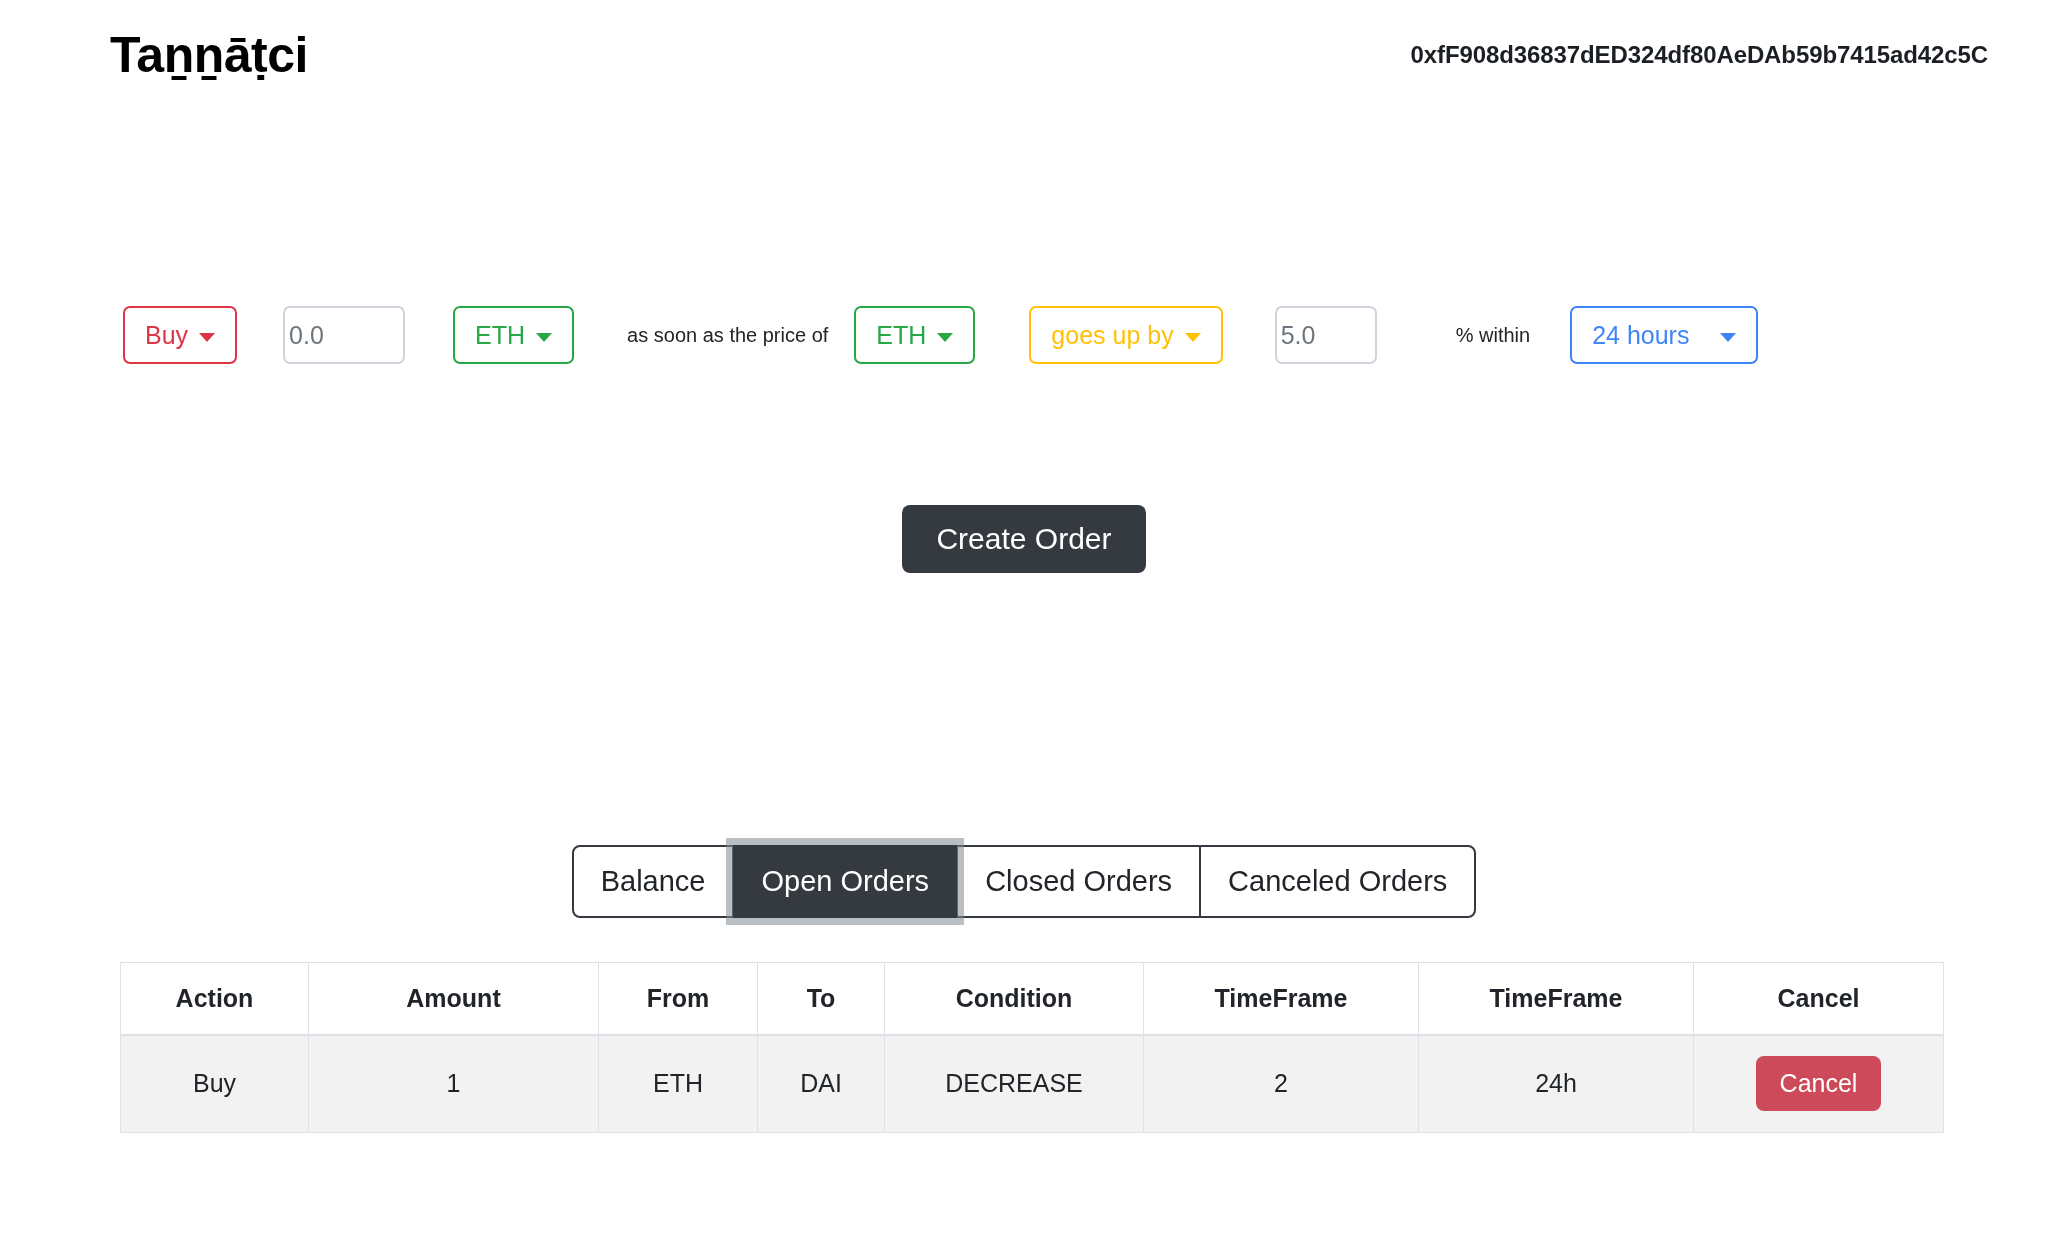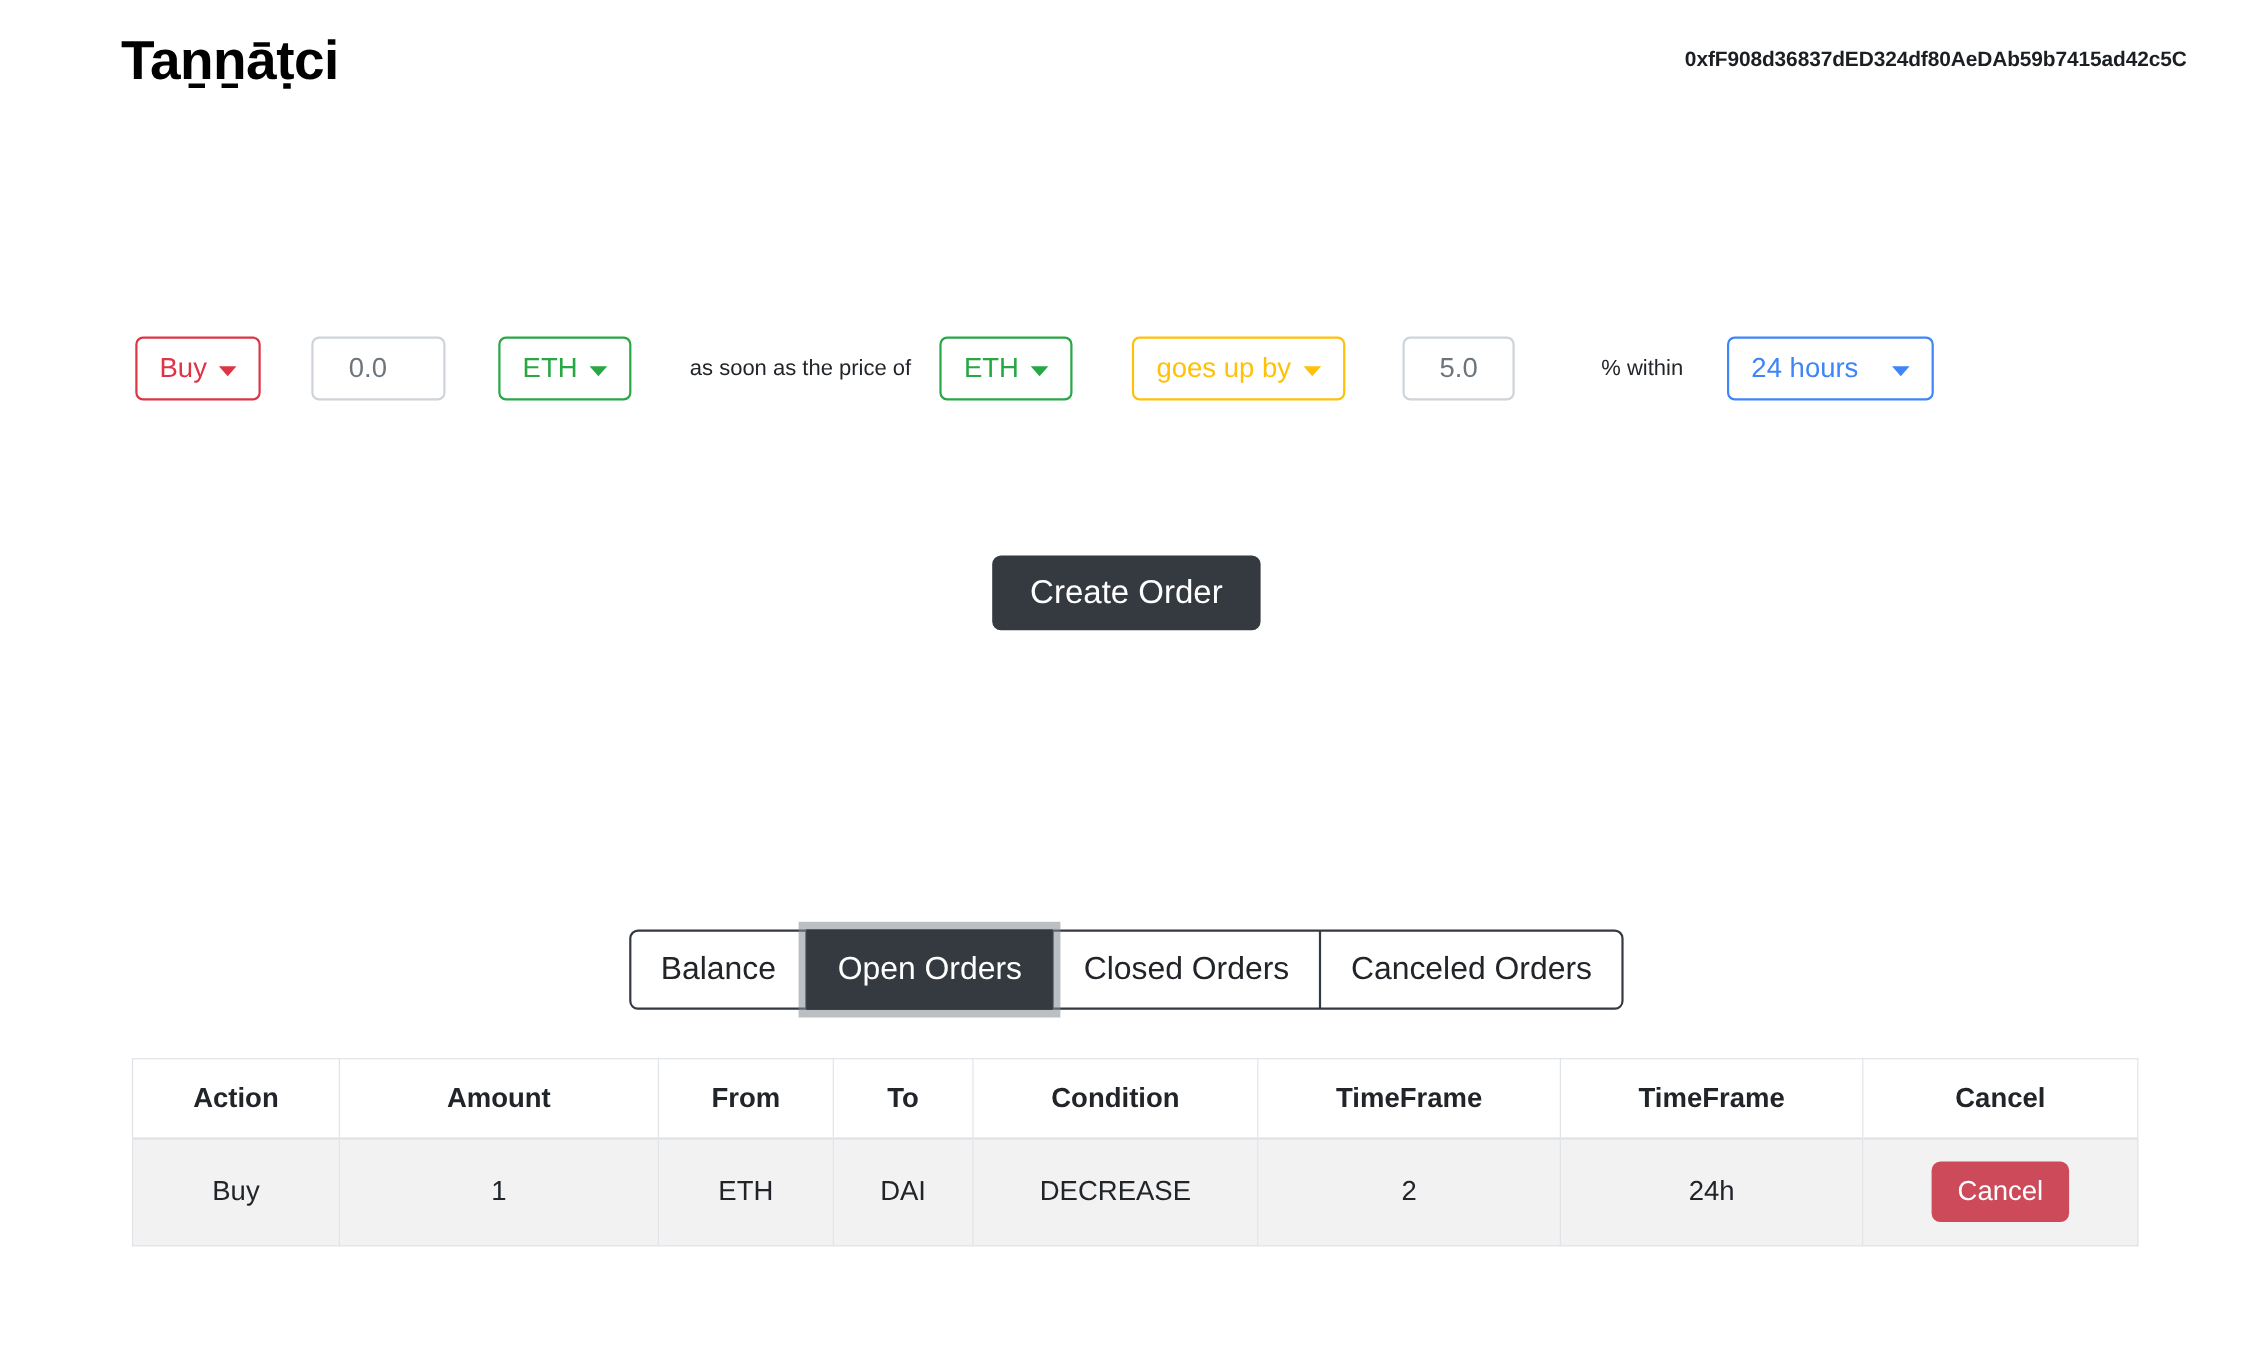--- a/index.html
+++ b/index.html
@@ -30,21 +30,21 @@
   }
   .brand-title {
     font-size: 50px;
     font-weight: 700;
     letter-spacing: -0.5px;
     line-height: 1;
     color: #000000;
     white-space: nowrap;
   }
   .wallet-address {
-    font-size: 19px;
+    font-size: 24px;
     font-weight: 700;
     color: #1b1f23;
     letter-spacing: -0.1px;
     white-space: nowrap;
     margin-right: 20px;
     text-align: center;
   }
 
   
   .order-form {
@@ -86,21 +86,21 @@
   .btn-outline-primary { border: 2px solid #3f85f7; color: #3f85f7; gap: 20px; }
 
   .num-input {
     height: 58px;
     border: 2px solid #ced4da;
     border-radius: 7px;
     background: #ffffff;
     font-size: 25px;
     font-family: "Liberation Sans", sans-serif;
     color: #495057;
-    padding: 0 32px;
+    padding: 0 4px;
     outline: none;
   }
   .num-input::placeholder { color: #6c757d; opacity: 1; }
 
   .phrase {
     font-size: 20px;
     color: #212529;
     white-space: nowrap;
     line-height: 1;
     margin-left: 23px;

